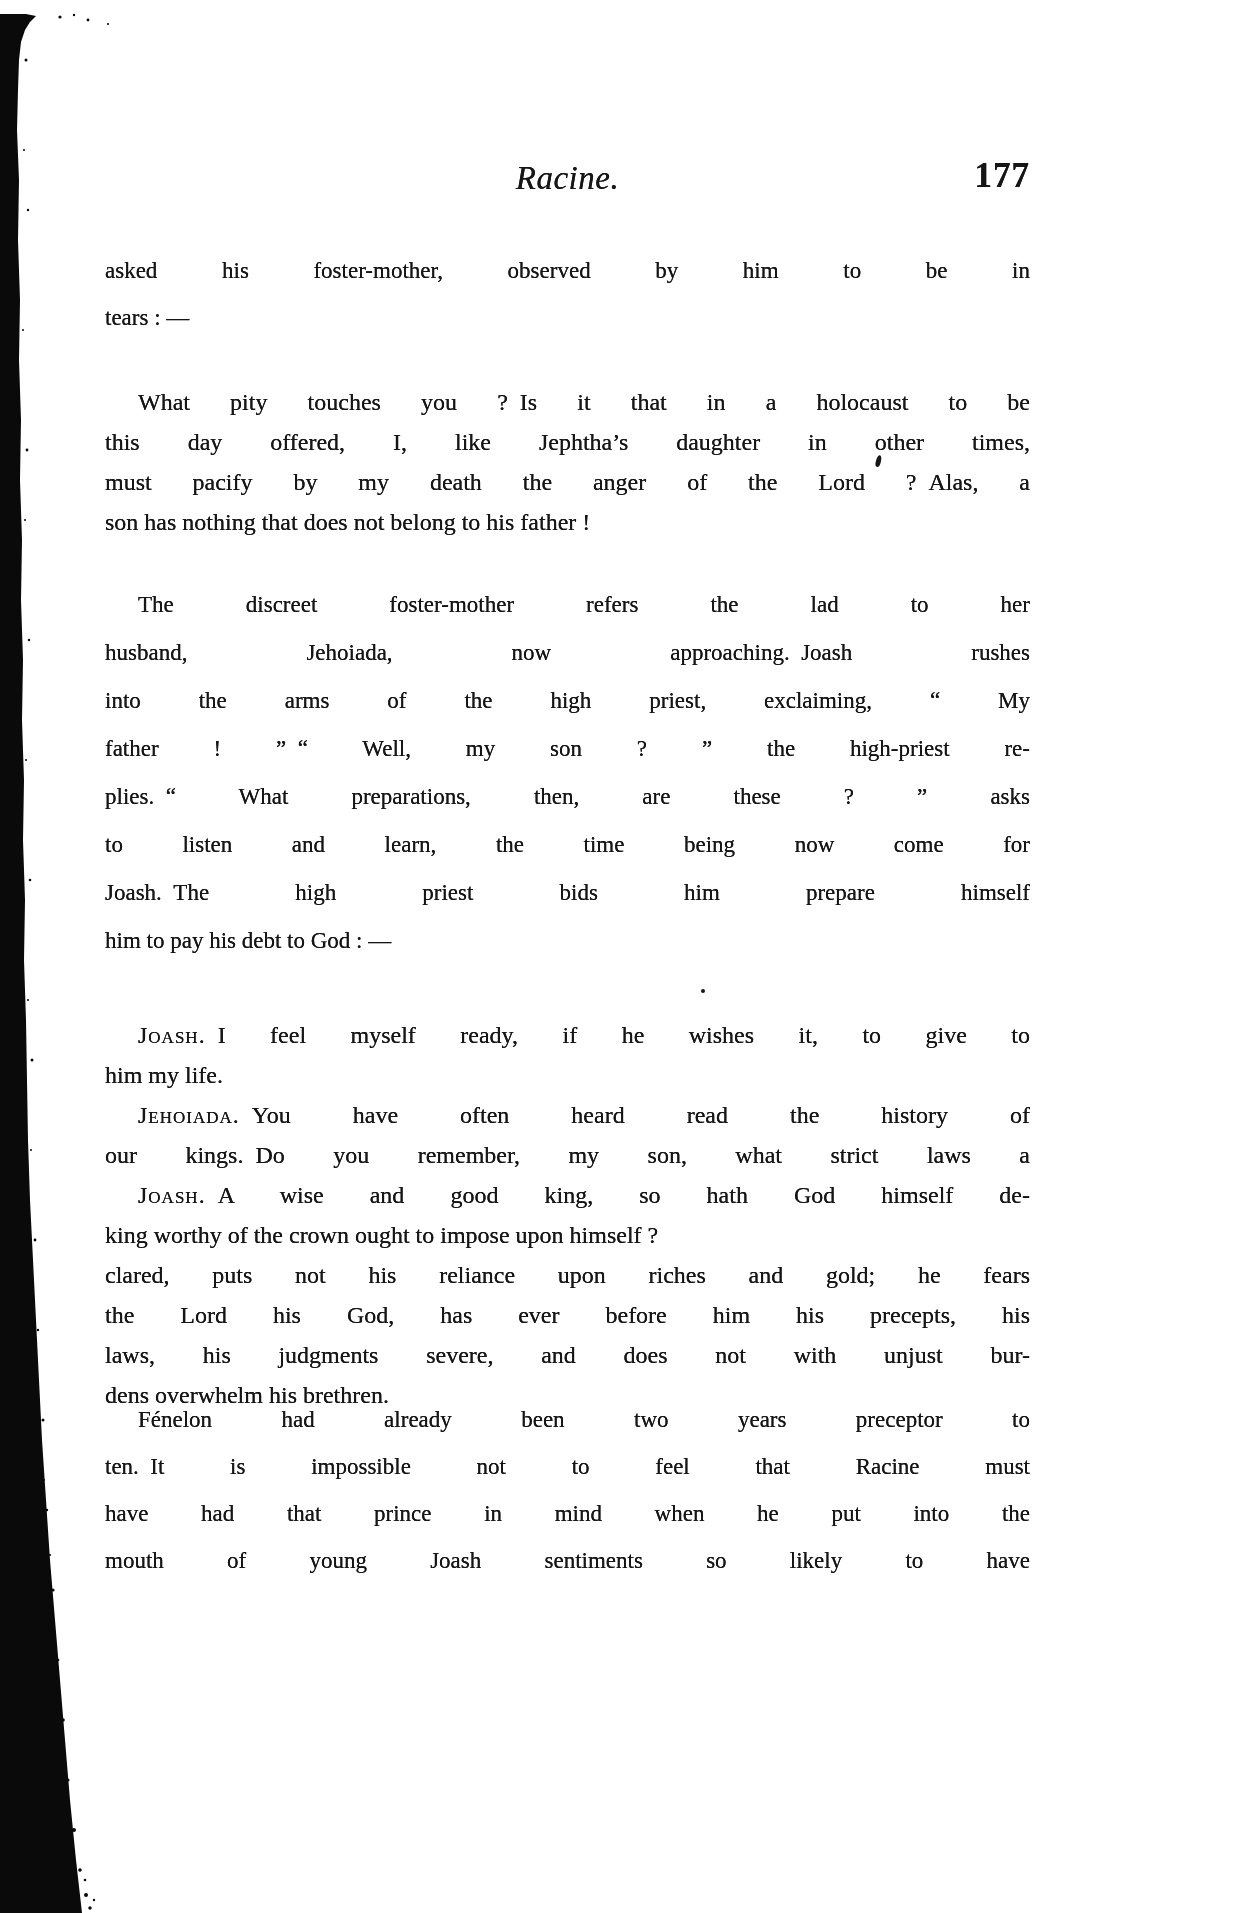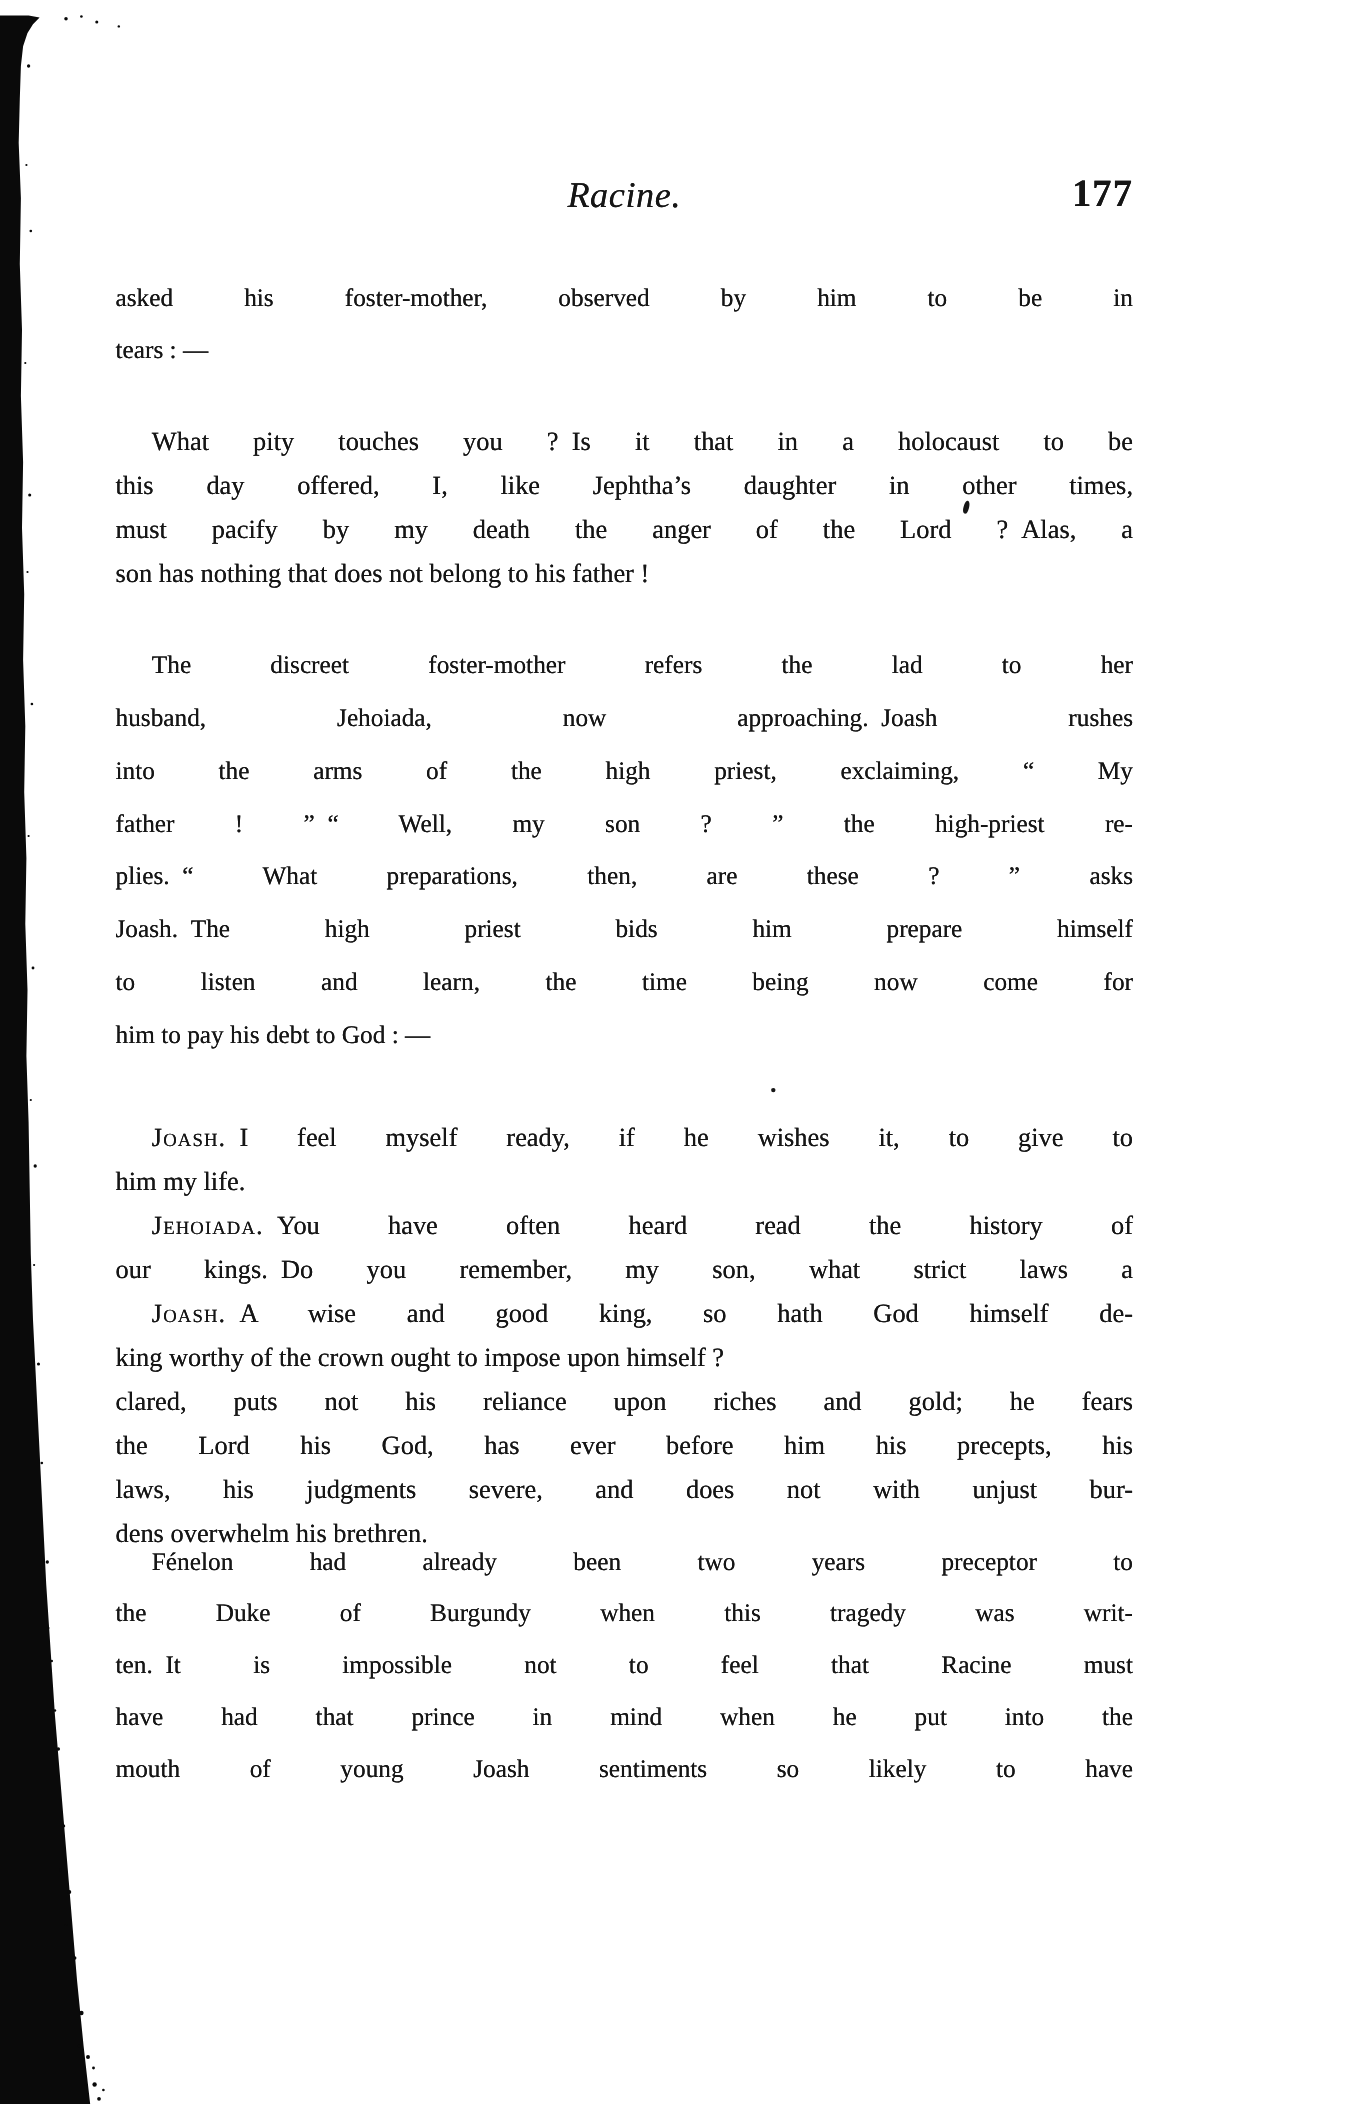--- a/index.html
+++ b/index.html
@@ -112,39 +112,38 @@
         <div class="line justify">this day offered, I, like Jephtha’s daughter in other times,</div>
         <div class="line justify">must pacify by my death the anger of the Lord ? Alas, a</div>
         <div class="line">son has nothing that does not belong to his father !</div>
       </div>
       <div class="block para" id="para-2">
         <div class="line justify indent">The discreet foster-mother refers the lad to her</div>
         <div class="line justify">husband, Jehoiada, now approaching. Joash rushes</div>
         <div class="line justify">into the arms of the high priest, exclaiming, “ My</div>
         <div class="line justify">father ! ” “ Well, my son ? ” the high-priest re-</div>
         <div class="line justify">plies. “ What preparations, then, are these ? ” asks</div>
+        <div class="line justify">to listen and learn, the time being now come for</div>
         <div class="line justify">Joash. The high priest bids him prepare himself</div>
-        <div class="line justify">to listen and learn, the time being now come for</div>
         <div class="line">him to pay his debt to God : —</div>
       </div>
       <div class="block quote" id="quote-2">
         <div class="line justify indent"><span class="sc">Joash.</span> I feel myself ready, if he wishes it, to give to</div>
         <div class="line">him my life.</div>
         <div class="line justify indent"><span class="sc">Jehoiada.</span> You have often heard read the history of</div>
         <div class="line justify">our kings. Do you remember, my son, what strict laws a</div>
         <div class="line justify indent"><span class="sc">Joash.</span> A wise and good king, so hath God himself de-</div>
         <div class="line">king worthy of the crown ought to impose upon himself ?</div>
         <div class="line justify">clared, puts not his reliance upon riches and gold; he fears</div>
         <div class="line justify">the Lord his God, has ever before him his precepts, his</div>
         <div class="line justify">laws, his judgments severe, and does not with unjust bur-</div>
         <div class="line">dens overwhelm his brethren.</div>
       </div>
       <div class="block para" id="para-3">
         <div class="line justify indent">Fénelon had already been two years preceptor to</div>
-        <div class="line justify">the Duke of Burgundy when this tragedy was writ-</div>
         <div class="line justify">ten. It is impossible not to feel that Racine must</div>
         <div class="line justify">have had that prince in mind when he put into the</div>
         <div class="line justify">mouth of young Joash sentiments so likely to have</div>
       </div>
     </div>
 
   <span class="speck apostrophe" style="left:876px; top:455px;"></span>
   <span class="speck" style="left:701px; top:989px; width:4px; height:4px;"></span>
 </div>
 

